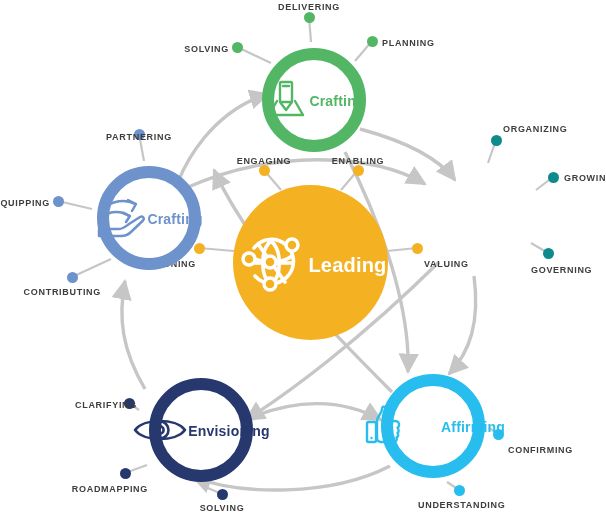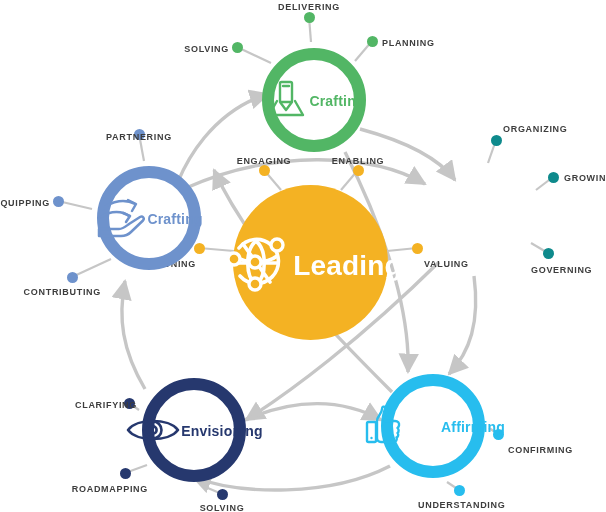--- a/index.html
+++ b/index.html
@@ -35,34 +35,34 @@
     white-space:nowrap;
   }
 
   
   #node-leading{
     left:233px;top:185px;width:155px;height:155px;
     background:#f4b223;border:none;
     z-index:5;
   }
   #node-leading .node-label{
-    color:#ffffff;font-size:28px;margin-top:6px;
+    color:#ffffff;font-size:20px;margin-top:6px;
   }
 
   
   #node-crafting{left:262px;top:48px;width:104px;height:104px;border:12px solid #52b665;}
   #node-crafting .node-label{color:#52b665;font-size:14px;}
 
   #node-teaming{left:429px;top:168px;width:104px;height:104px;border:12px solid #0e8a8c;}
   #node-teaming .node-label{color:#0e8a8c;font-size:14px;}
 
   #node-affirming{left:381px;top:374px;width:104px;height:104px;border:12px solid #27bdee;gap:36px;}
   #node-affirming .node-label{color:#27bdee;font-size:14px;}
 
-  #node-envisioning{left:142px;top:378px;width:104px;height:104px;border:12px solid #26386e;}
+  #node-envisioning{left:149px;top:378px;width:104px;height:104px;border:12px solid #26386e;}
   #node-envisioning .node-label{color:#26386e;font-size:14px;}
 
   #node-providing{left:97px;top:166px;width:104px;height:104px;border:12px solid #6e92cc;}
   #node-providing .node-label{color:#6e92cc;font-size:14px;}
 
   
   .dot{
     position:absolute;width:11px;height:11px;border-radius:50%;
     z-index:3;
   }

